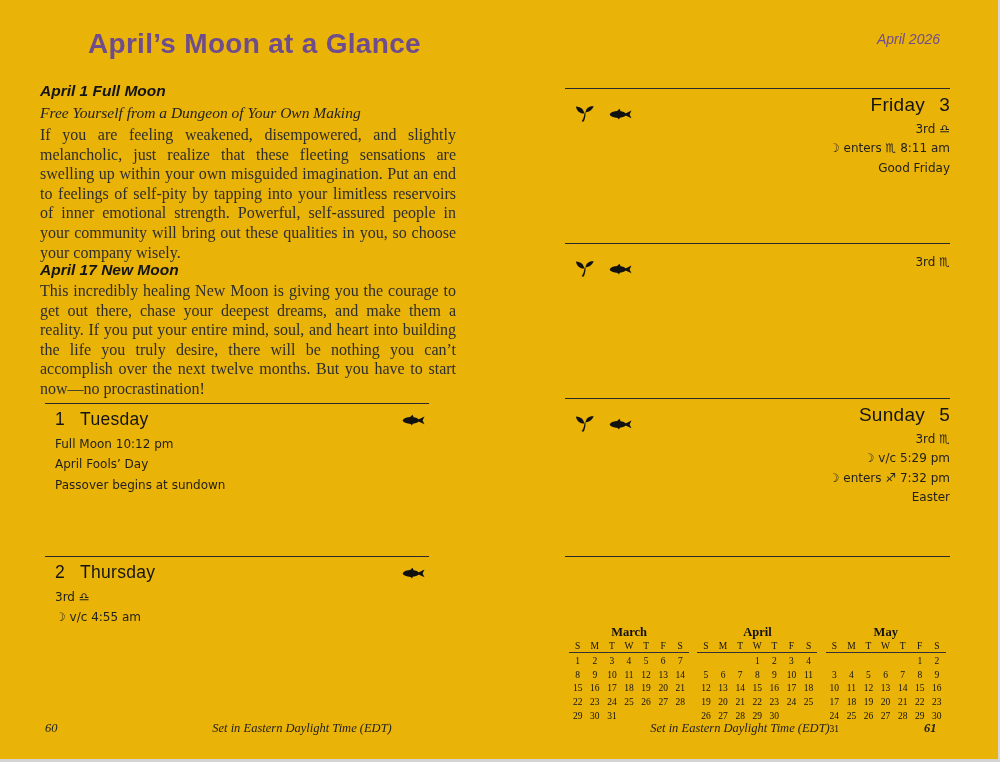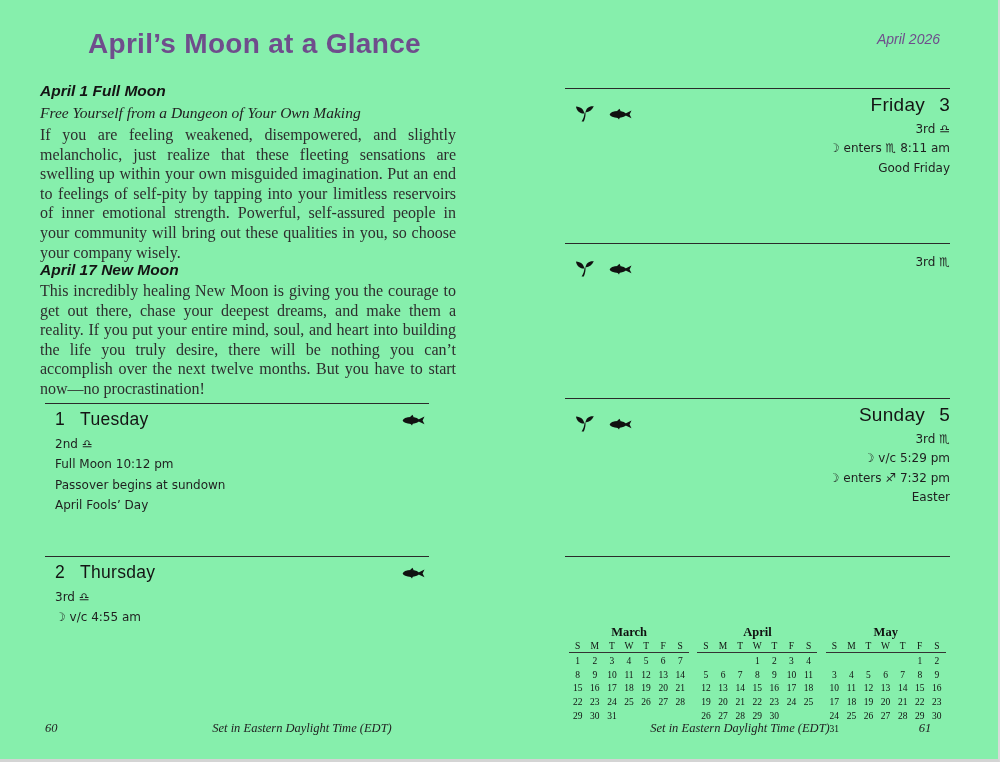--- a/index.html
+++ b/index.html
@@ -1,17 +1,17 @@
 <!DOCTYPE html>
 <html><head>
 <meta charset="utf-8">
 <style>
   html,body{margin:0;padding:0;background:#e9e9e9;}
   .book{
-    position:relative;width:1000px;height:762px;background:#86efac;
+    position:relative;width:1000px;height:762px;background:#eab308;
     border-right:2px solid #d9d9d9;border-bottom:3px solid #d4d4d4;
     box-sizing:border-box;overflow:hidden;
     font-family:"Liberation Sans",sans-serif;color:#1c1c1c;
   }
   
   .title{
     position:absolute;left:88px;top:28px;margin:0;
     font-family:"Liberation Sans",sans-serif;font-weight:600;
     font-size:28px;letter-spacing:.3px;color:#6f4d8c;
   }
@@ -85,21 +85,21 @@
     font-size:9.5px;line-height:13.3px;color:#111;
   }
   .cal-week{margin-top:.4px;}
   .cal-head{margin-bottom:2px;}
   
   .pgnum,.footnote{
     position:absolute;top:721px;font-family:"Liberation Serif",serif;
     font-style:italic;font-size:12.5px;color:#222;
   }
   .pg-left{left:45px;}
-  .pg-right{left:900px;width:50px;text-align:center;}
+  .pg-right{left:924px;width:50px;text-align:left;font-weight:bold;}
   .fn-left{left:142px;width:320px;text-align:center;}
   .fn-right{left:600px;width:280px;text-align:center;}
   .icon svg{display:block;}
 </style>
 </head>
 <body>
 
 <div class="book">
 
   <h1 class="title">April’s Moon at a Glance</h1>
@@ -129,24 +129,23 @@
                   <ellipse cx="9" cy="6.4" rx="8.2" ry="3.5"></ellipse>
                   <path d="M14.5 6.4 L22.5 2.6 L20.6 6.4 L22.5 10.2 Z"></path>
                   <path d="M7.5 3.4 L10.5 0.8 L11.8 3.5 Z"></path>
                   <path d="M8 9.2 L10 11.4 L11 9.0 Z"></path>
                 </g>
               </svg>
             </span>
           </span>
       </div>
       <div class="day-lines">
-          <div class="day-line">2nd ♎</div>
           <div class="day-line">Full Moon 10:12 pm</div>
+          <div class="day-line">April Fools’ Day</div>
           <div class="day-line">Passover begins at sundown</div>
-          <div class="day-line">April Fools’ Day</div>
         </div>
     </div>
 
     <div class="dayblock day2">
       <div class="day-head">
         <span class="day-num">2</span>
         <span class="day-name">Thursday</span>
         <span class="day-icons">
             <span class="icon">
               <svg width="23" height="12" viewBox="0 0 23 12">

